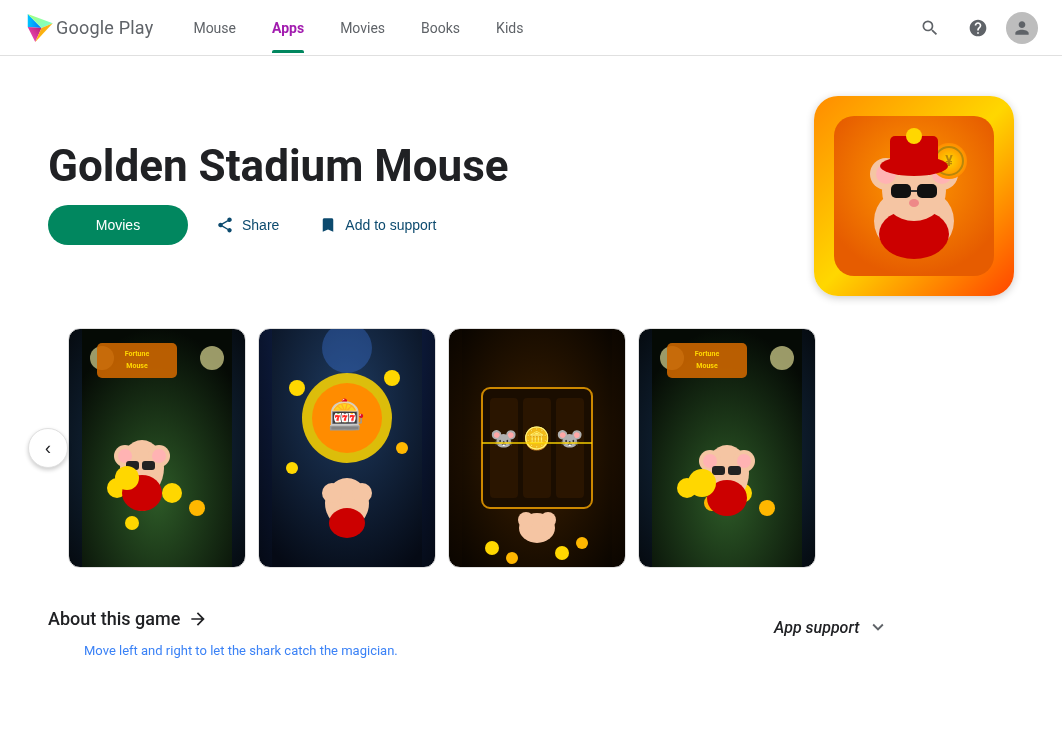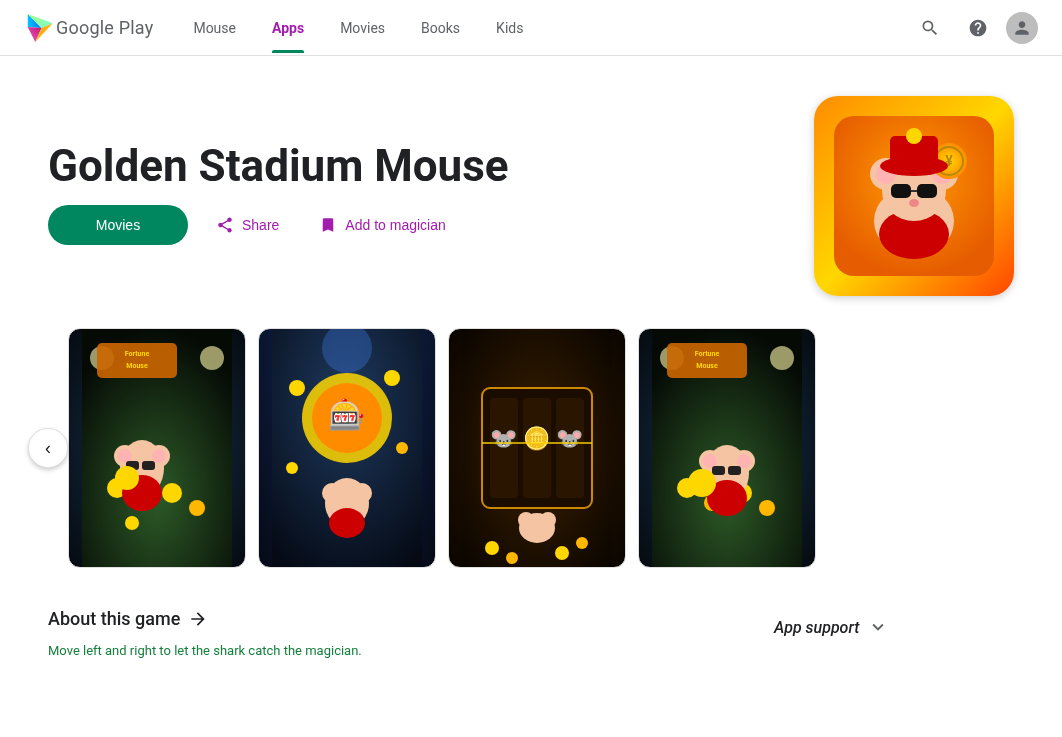--- a/index.html
+++ b/index.html
@@ -182,21 +182,21 @@
       cursor: pointer;
       min-width: 140px;
     }
 
     .secondary-btn {
       display: flex;
       align-items: center;
       gap: 8px;
       background: transparent;
       border: none;
-      color: #a21caf;
+      color: #0c4a6e;
       font-size: 14px;
       font-weight: 500;
       cursor: pointer;
       padding: 8px 12px;
       border-radius: 4px;
     }
 
     
     .app-icon-container {
       width: 200px;
@@ -294,22 +294,23 @@
       font-weight: 500;
       color: #202124;
       display: flex;
       align-items: center;
       gap: 8px;
       margin-bottom: 12px;
       cursor: pointer;
     }
     .about-desc {
       font-size: 13px;
-      color: #15803d;
+      color: #3b82f6;
       line-height: 1.5;
+      margin-left: 36px;
     }
 
     
     .app-support {
       display: flex;
       align-items: center;
       gap: 8px;
       cursor: pointer;
       font-size: 16px;
       font-weight: 500;
@@ -394,21 +395,21 @@
         <button class="secondary-btn">
           <svg width="18" height="18" viewBox="0 0 24 24" fill="currentColor">
             <path d="M18 16.08c-.76 0-1.44.3-1.96.77L8.91 12.7c.05-.23.09-.46.09-.7s-.04-.47-.09-.7l7.05-4.11c.54.5 1.25.81 2.04.81 1.66 0 3-1.34 3-3s-1.34-3-3-3-3 1.34-3 3c0 .24.04.47.09.7L8.04 9.81C7.5 9.31 6.79 9 6 9c-1.66 0-3 1.34-3 3s1.34 3 3 3c.79 0 1.5-.31 2.04-.81l7.12 4.16c-.05.21-.08.43-.08.65 0 1.61 1.31 2.92 2.92 2.92 1.61 0 2.92-1.31 2.92-2.92s-1.31-2.92-2.92-2.92z"></path>
           </svg>
           <span>Share</span>
         </button>
         <button class="secondary-btn">
           <svg width="18" height="18" viewBox="0 0 24 24" fill="currentColor">
             <path d="M17 3H7c-1.1 0-1.99.9-1.99 2L5 21l7-3 7 3V5c0-1.1-.9-2-2-2z"></path>
           </svg>
-          <span>Add to magician</span>
+          <span>Add to support</span>
         </button>
       </div>
     </div>
 
     <div class="app-icon-container">
       <div class="app-icon">
         <svg width="160" height="160" viewBox="0 0 160 160" xmlns="http://www.w3.org/2000/svg">
 
           <defs>
             <radialGradient id="bg" cx="50%" cy="40%" r="60%">

